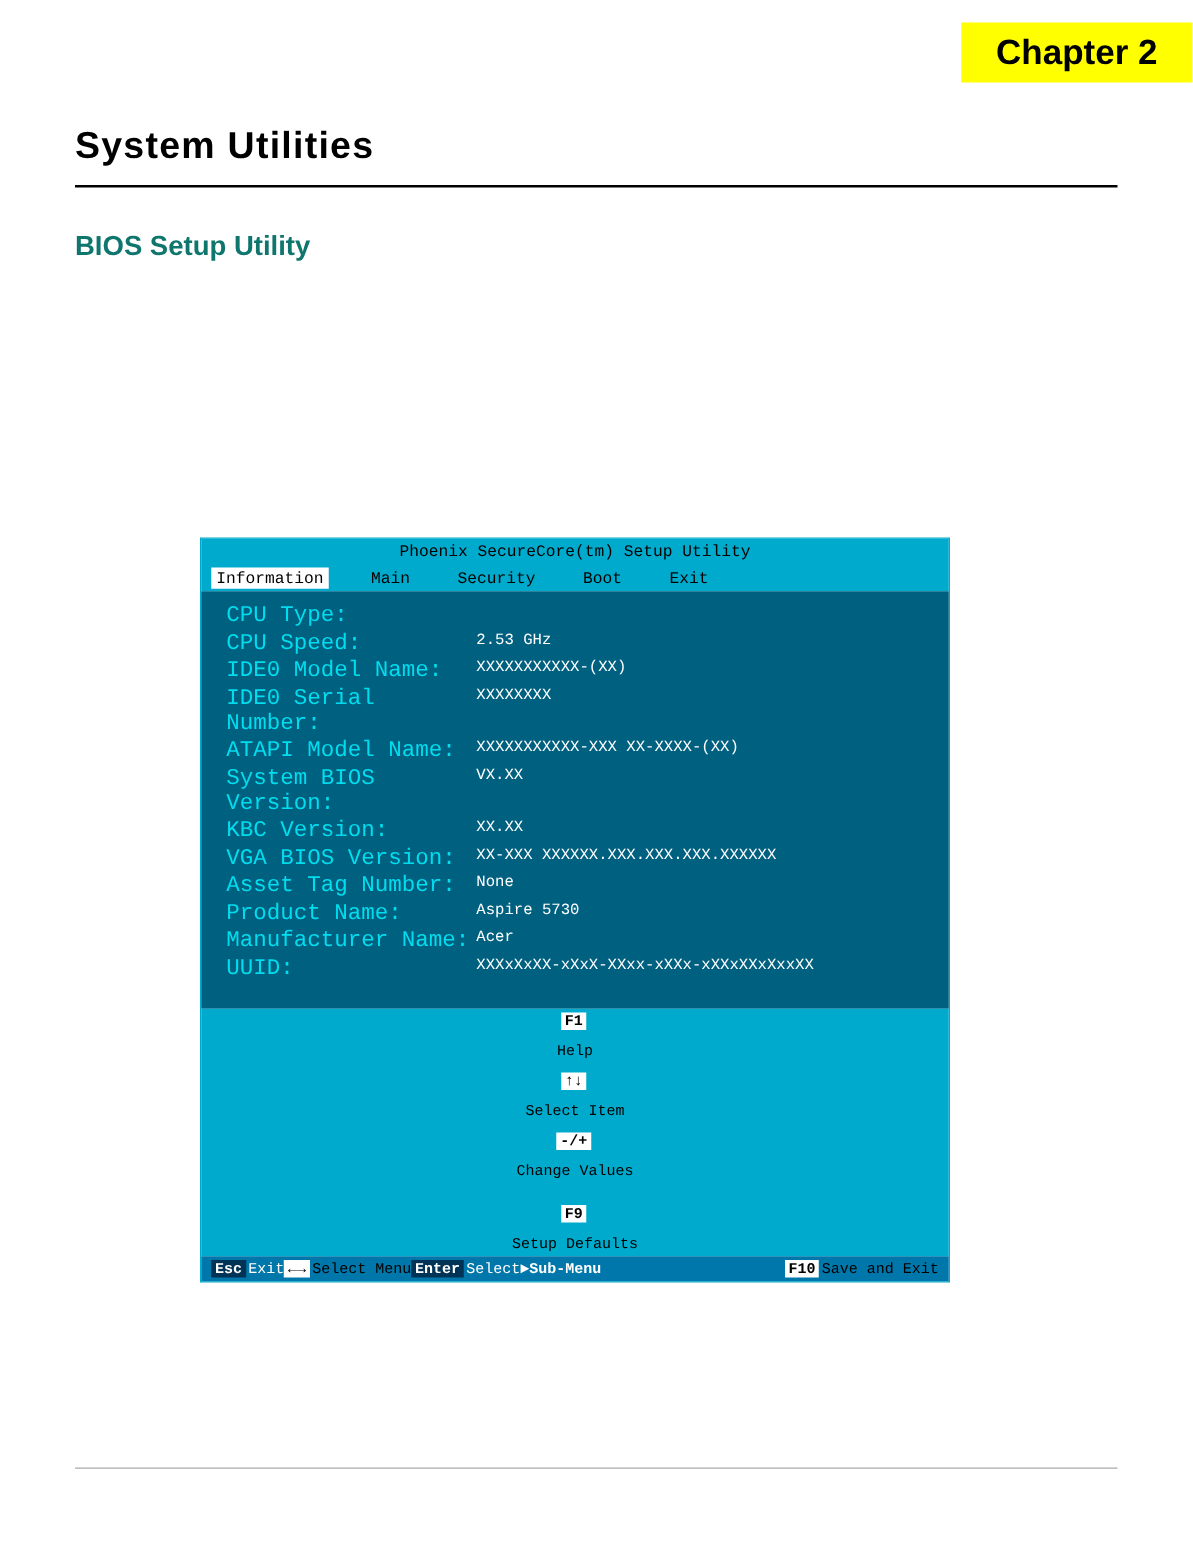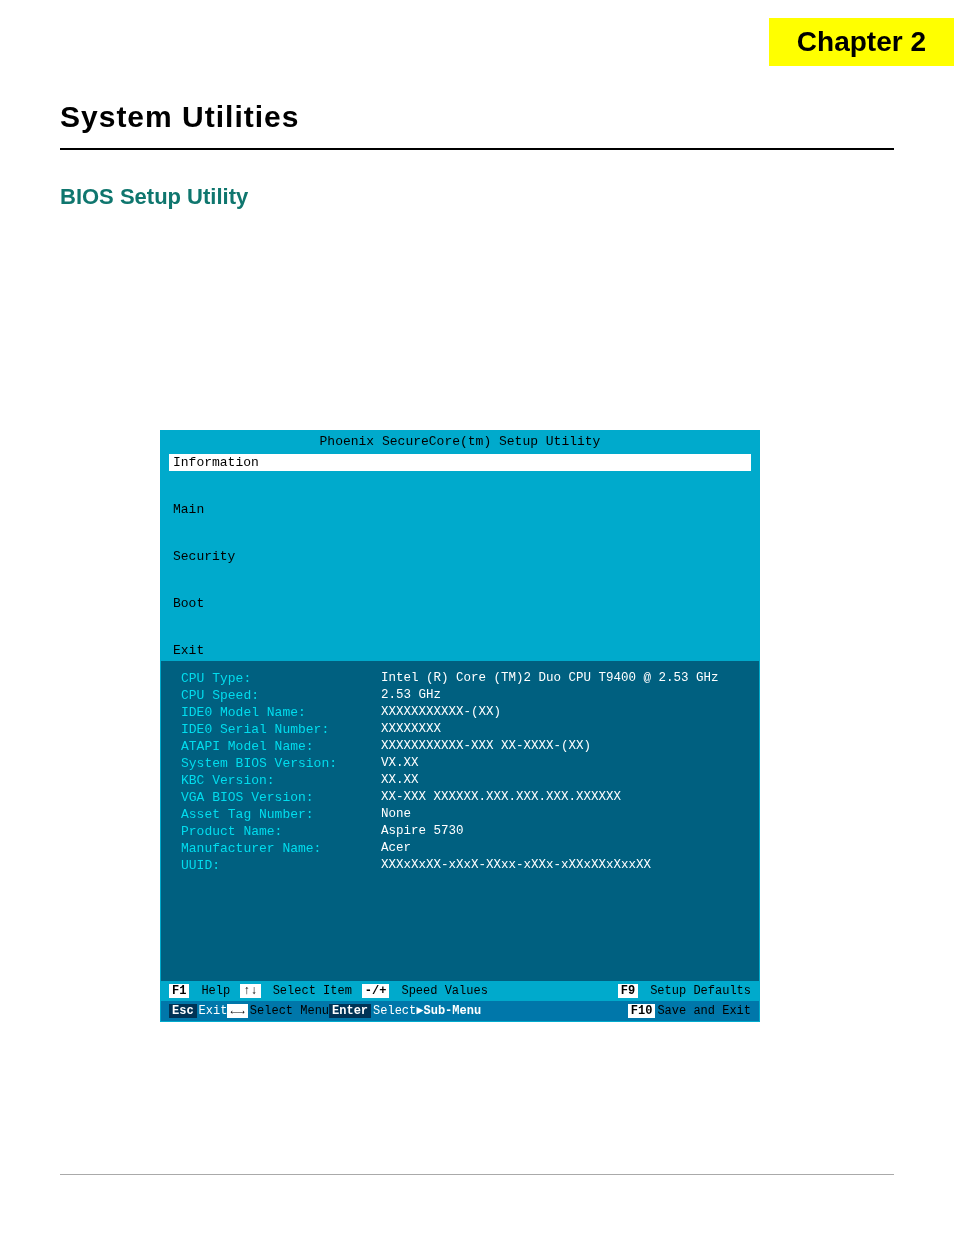--- a/index.html
+++ b/index.html
@@ -75,21 +75,21 @@
       color: #000;
       text-align: center;
       padding: 3px 0;
       font-size: 13px;
     }
 
     
     .bios-menu-bar {
       background: #00aacc;
       display: flex;
-      flex-direction: column;
+      flex-direction: row;
       padding: 2px 8px;
       gap: 30px;
     }
     .bios-menu-item {
       color: #000;
       font-size: 13px;
       padding: 1px 4px;
     }
     .bios-menu-item.active {
       background: #ffffff;
@@ -104,21 +104,21 @@
     }
 
     .bios-info-row {
       display: flex;
       margin-bottom: 2px;
     }
     .bios-label {
       color: #00ddee;
       width: 200px;
       flex-shrink: 0;
-      font-size: 13px;
+      font-size: 18px;
     }
     .bios-value {
       color: #ffffff;
       font-size: 12.5px;
     }
     .bios-status-item {
       color: #000;
       font-size: 12px;
       white-space: nowrap;
     }
@@ -167,21 +167,20 @@
     <span class="bios-menu-item">Main</span>
     <span class="bios-menu-item">Security</span>
     <span class="bios-menu-item">Boot</span>
     <span class="bios-menu-item">Exit</span>
   </div>
 
   <div class="bios-content">
 
   <div class="bios-info-row">
         <span class="bios-label">CPU Type:</span>
-        <span class="bios-value">Intel (R) Core (TM)2 Duo CPU  T9400 @ 2.53 GHz</span>
       </div>
       <div class="bios-info-row">
         <span class="bios-label">CPU Speed:</span>
         <span class="bios-value">2.53 GHz</span>
       </div>
       <div class="bios-info-row">
         <span class="bios-label">IDE0 Model Name:</span>
         <span class="bios-value">XXXXXXXXXXX-(XX)</span>
       </div>
       <div class="bios-info-row">
@@ -215,27 +214,27 @@
       <div class="bios-info-row">
         <span class="bios-label">Manufacturer Name:</span>
         <span class="bios-value">Acer</span>
       </div>
       <div class="bios-info-row">
         <span class="bios-label">UUID:</span>
         <span class="bios-value">XXXxXxXX-xXxX-XXxx-xXXx-xXXxXXxXxxXX</span>
       </div>
     </div>
 
-  <div style="background:#00aacc; display:flex; align-items:flex-end; padding:3px 8px; gap:10px; flex-wrap:nowrap;">
+  <div style="background:#00aacc; display:flex; align-items:center; padding:3px 8px; gap:10px; flex-wrap:nowrap;flex-direction:column;">
     <span class="bios-status-key">F1</span>
     <span class="bios-status-item">Help</span>
     <span class="bios-status-key">↑↓</span>
     <span class="bios-status-item">Select Item</span>
     <span class="bios-status-key">-/+</span>
-    <span class="bios-status-item">Speed Values</span>
+    <span class="bios-status-item">Change Values</span>
     <span style="flex:1"></span>
     <span class="bios-status-key">F9</span>
     <span class="bios-status-item">Setup Defaults</span>
   </div>
   <div style="background:#0077aa; display:flex; align-items:center; padding:3px 8px; gap:0; flex-wrap:nowrap;">
     <span class="bios-status-key dark">Esc</span>
     <span class="bios-status-item" style="color:#fff;">Exit</span>
     <span class="bios-status-key">←→</span>
     <span class="bios-status-item">Select Menu</span>
     <span class="bios-status-key dark">Enter</span>

